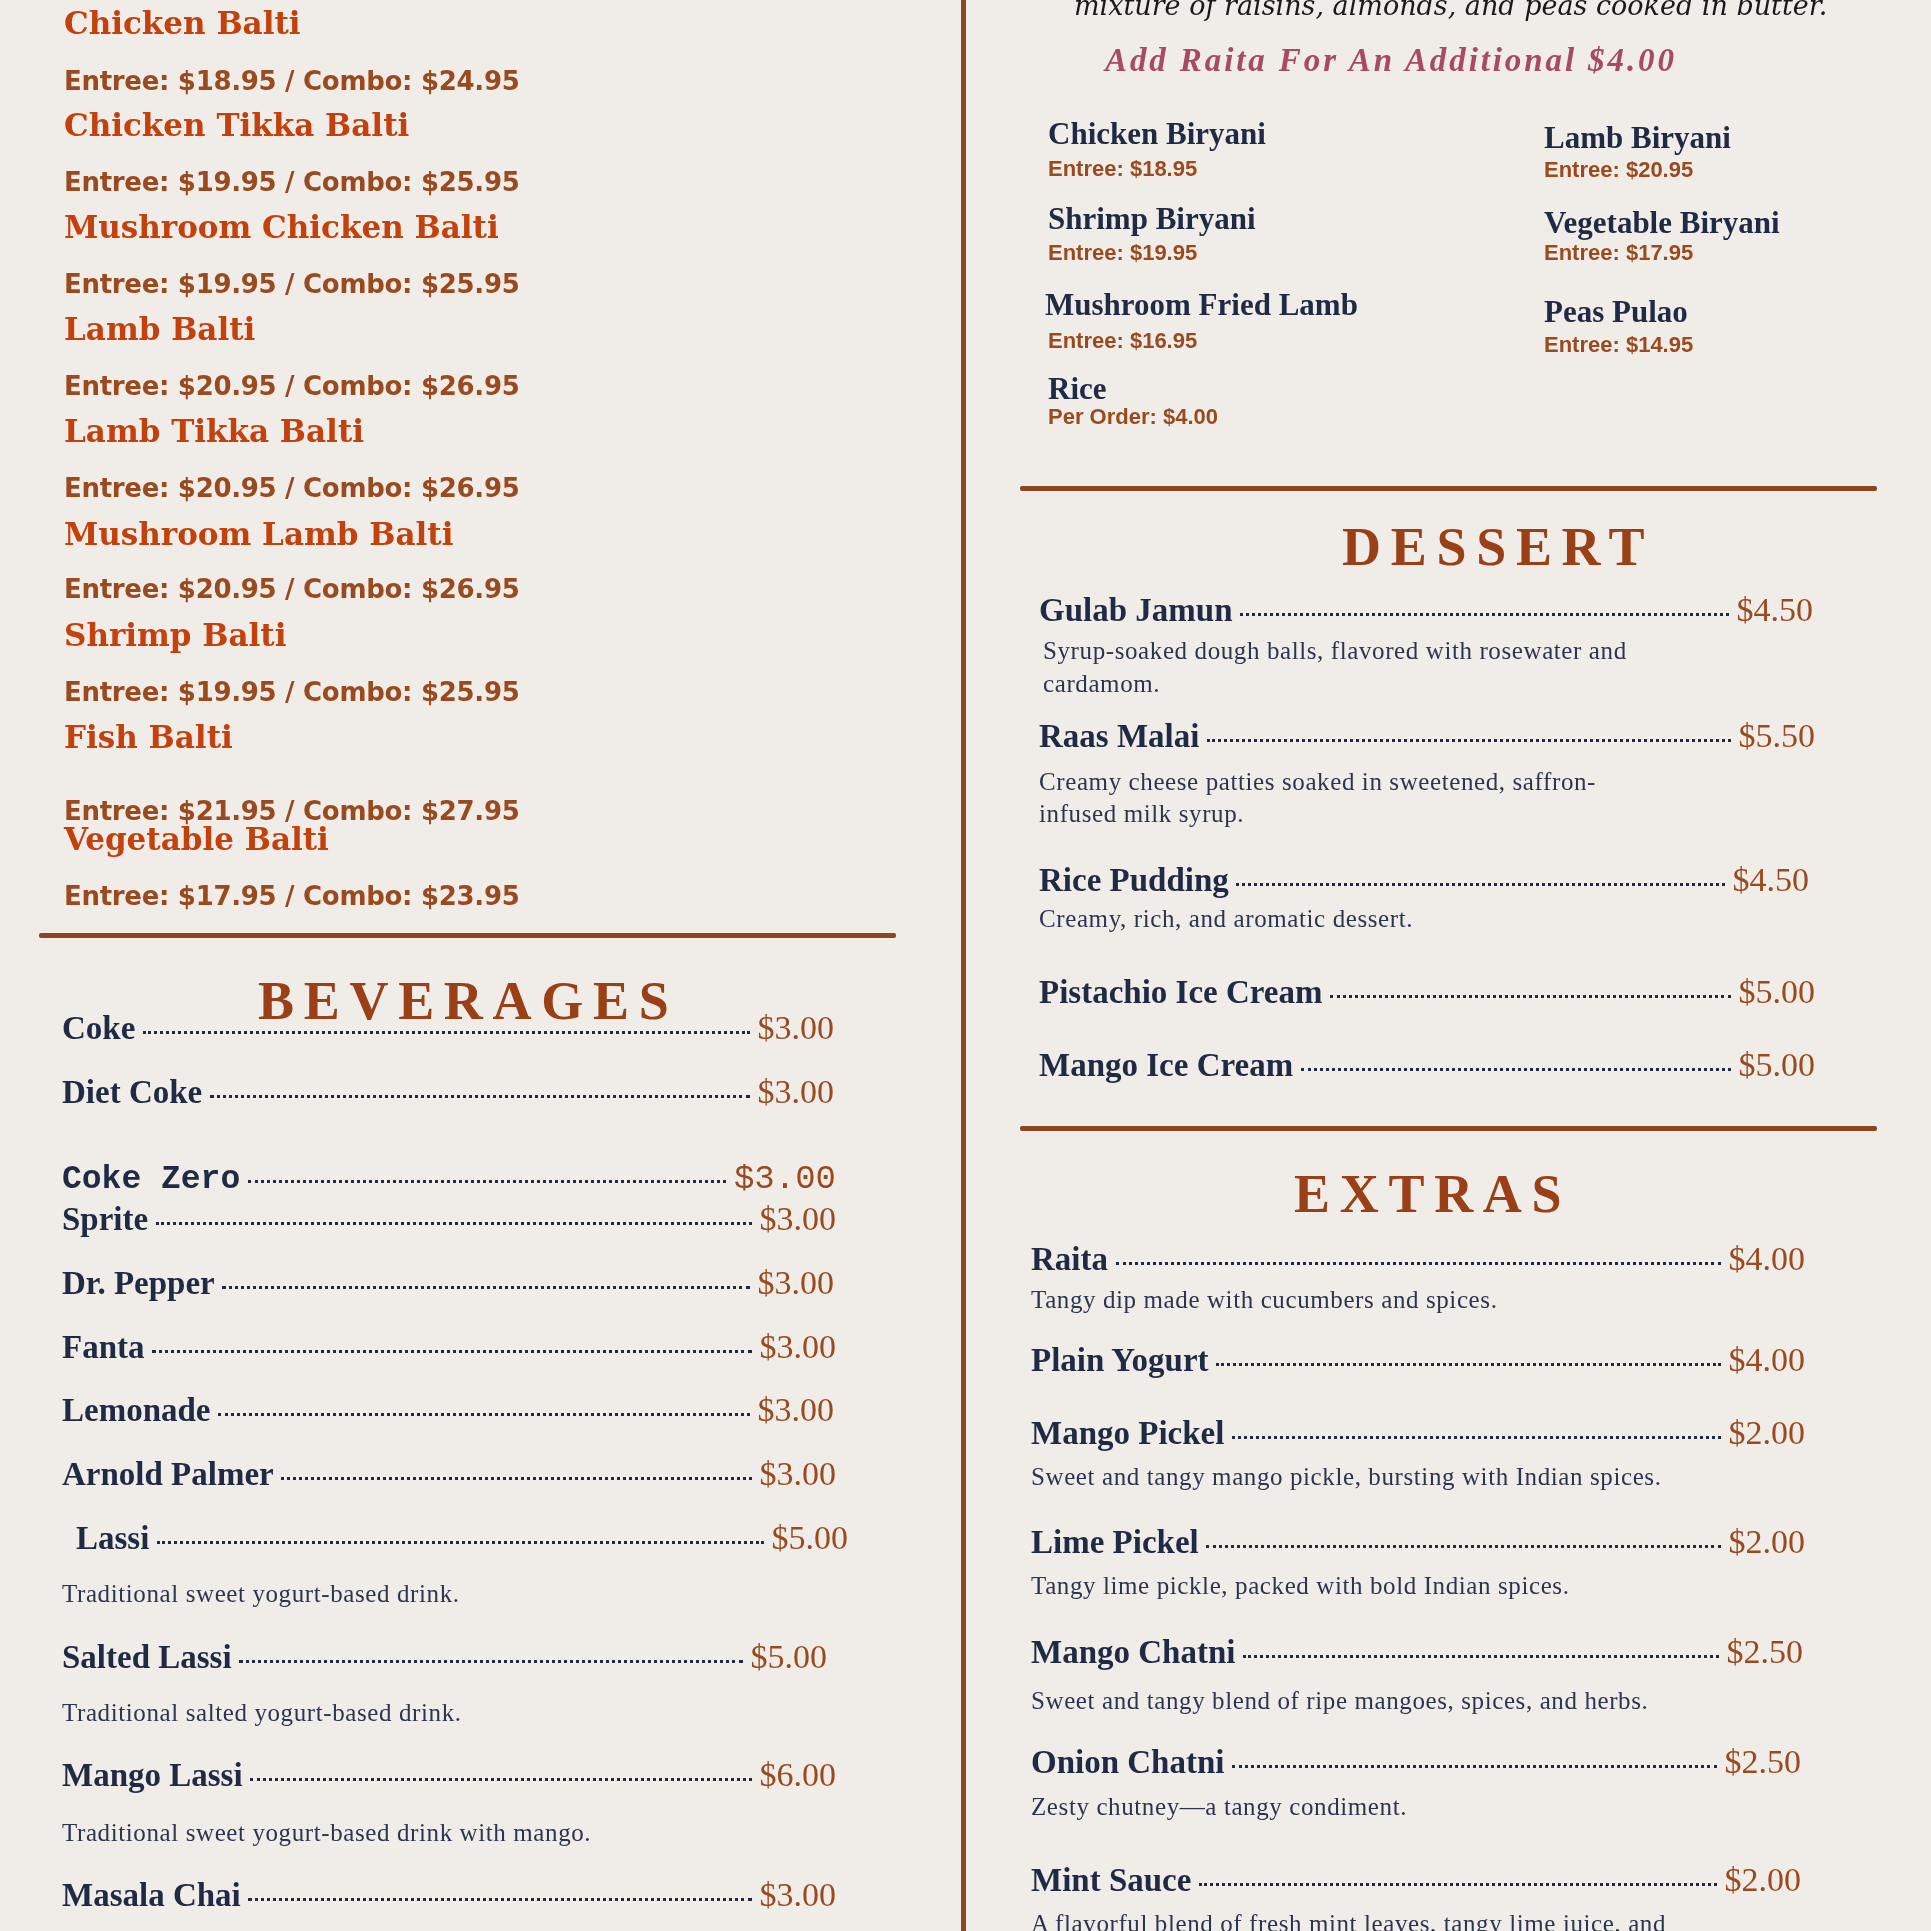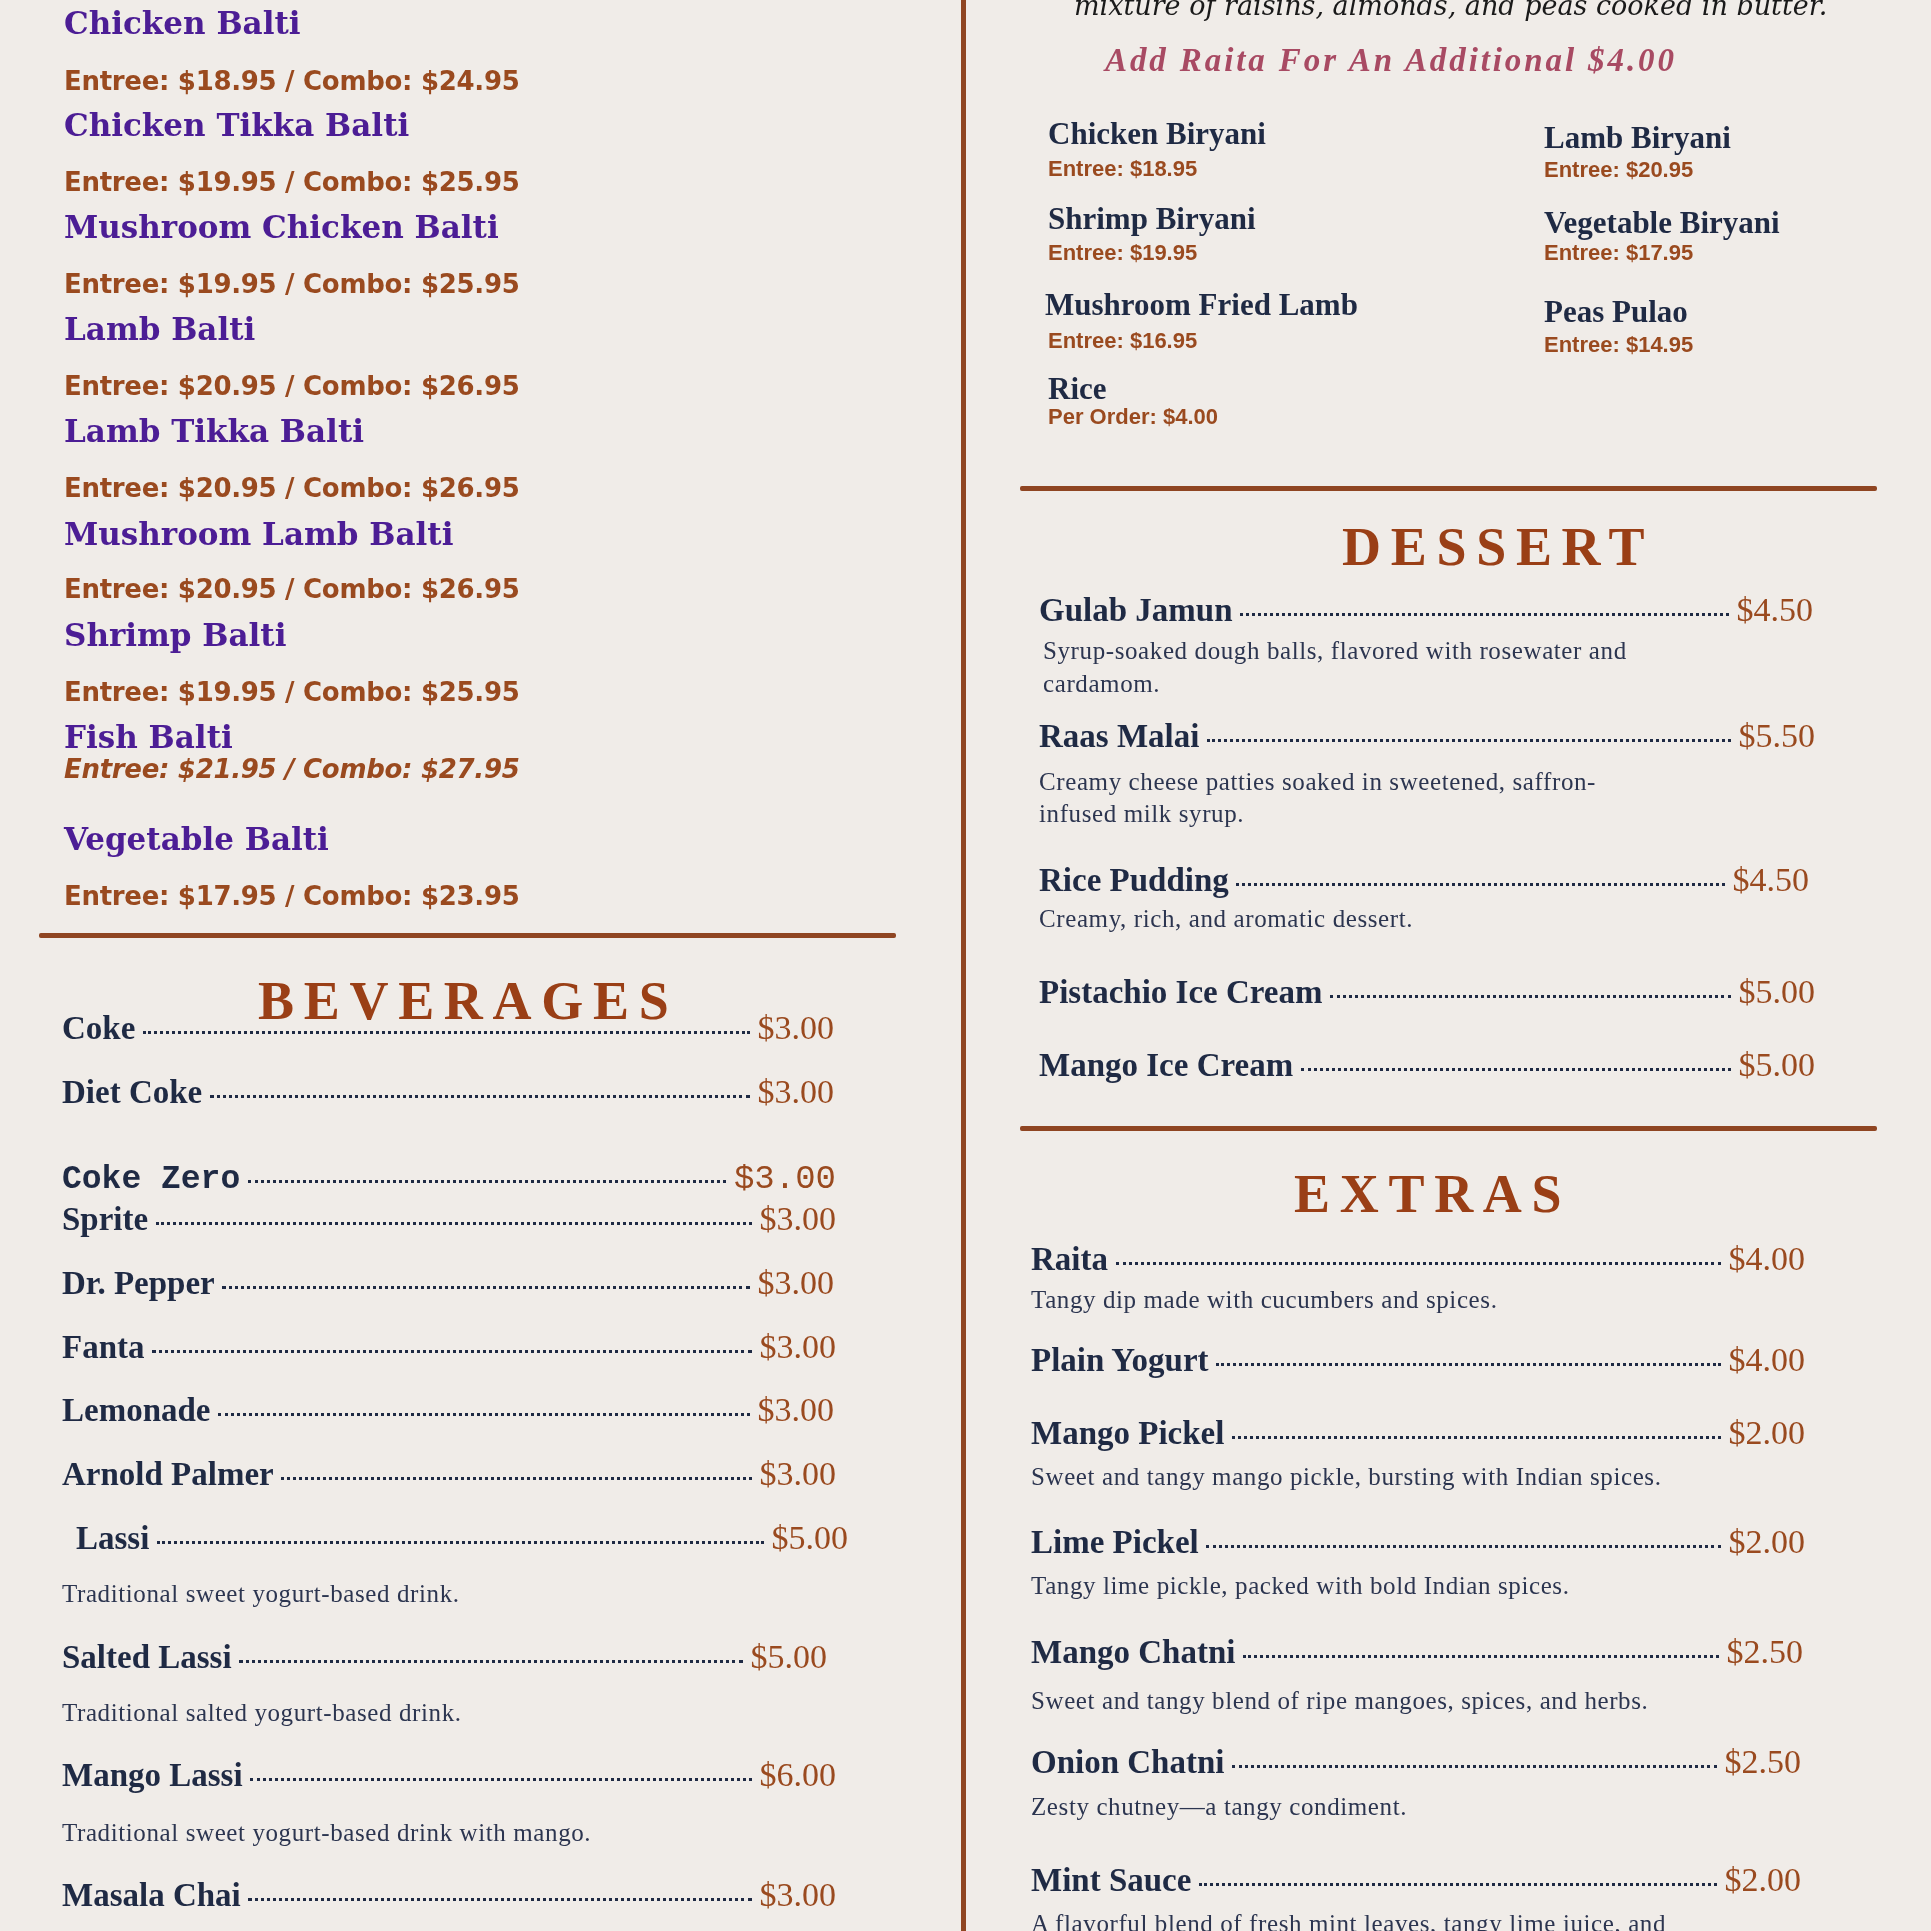--- a/index.html
+++ b/index.html
@@ -11,21 +11,21 @@
     color: #1f2a44;
   }
   .vdivider {
     position: absolute; left: 961px; top: 0; width: 4.8px; height: 1931px;
     background: #8f4522;
   }
   .hrule {
     position: absolute; height: 4.8px; background: #8f4522; border-radius: 1.9px;
   }
   .name {
-    position: absolute; font-weight: bold; font-size: 31px; color: #4c1d95;
+    position: absolute; font-weight: bold; font-size: 31px; color: #c2410c;
     white-space: nowrap; font-family: "DejaVu Serif", serif;
   }
   .combo {
     position: absolute; font-weight: bold; font-size: 26px; color: #9a4a1f;
     white-space: nowrap; font-family: "DejaVu Sans", sans-serif; letter-spacing: -0.3px;
   }
   .biry-name {
     position: absolute; font-weight: bold; font-size: 31px; color: #1f2a44;
     white-space: nowrap; font-family: "Liberation Serif", serif;
   }
@@ -90,21 +90,21 @@
   <div class="name" style="left:64px; top:413px;">Lamb Tikka Balti</div>
   <div class="combo" style="left:64px; top:473px;">Entree: $20.95 / Combo: $26.95</div>
 
   <div class="name" style="left:64px; top:516px;">Mushroom Lamb Balti</div>
   <div class="combo" style="left:64px; top:574px;">Entree: $20.95 / Combo: $26.95</div>
 
   <div class="name" style="left:64px; top:617px;">Shrimp Balti</div>
   <div class="combo" style="left:64px; top:677px;">Entree: $19.95 / Combo: $25.95</div>
 
   <div class="name" style="left:64px; top:719px;">Fish Balti</div>
-  <div class="combo" style="left:64px; top:754px;font-style:italic;">Entree: $21.95 / Combo: $27.95</div>
+  <div class="combo" style="left:64px; top:796px;">Entree: $21.95 / Combo: $27.95</div>
 
   <div class="name" style="left:64px; top:821px;">Vegetable Balti</div>
   <div class="combo" style="left:64px; top:881px;">Entree: $17.95 / Combo: $23.95</div>
 </section>
 
 <section>
   <div class="section-title" style="left:258px; top:970px;">BEVERAGES</div>
 
   <div class="row" style="left:62px; top:1009px; width:772px;">
     <span class="iname">Coke</span>

